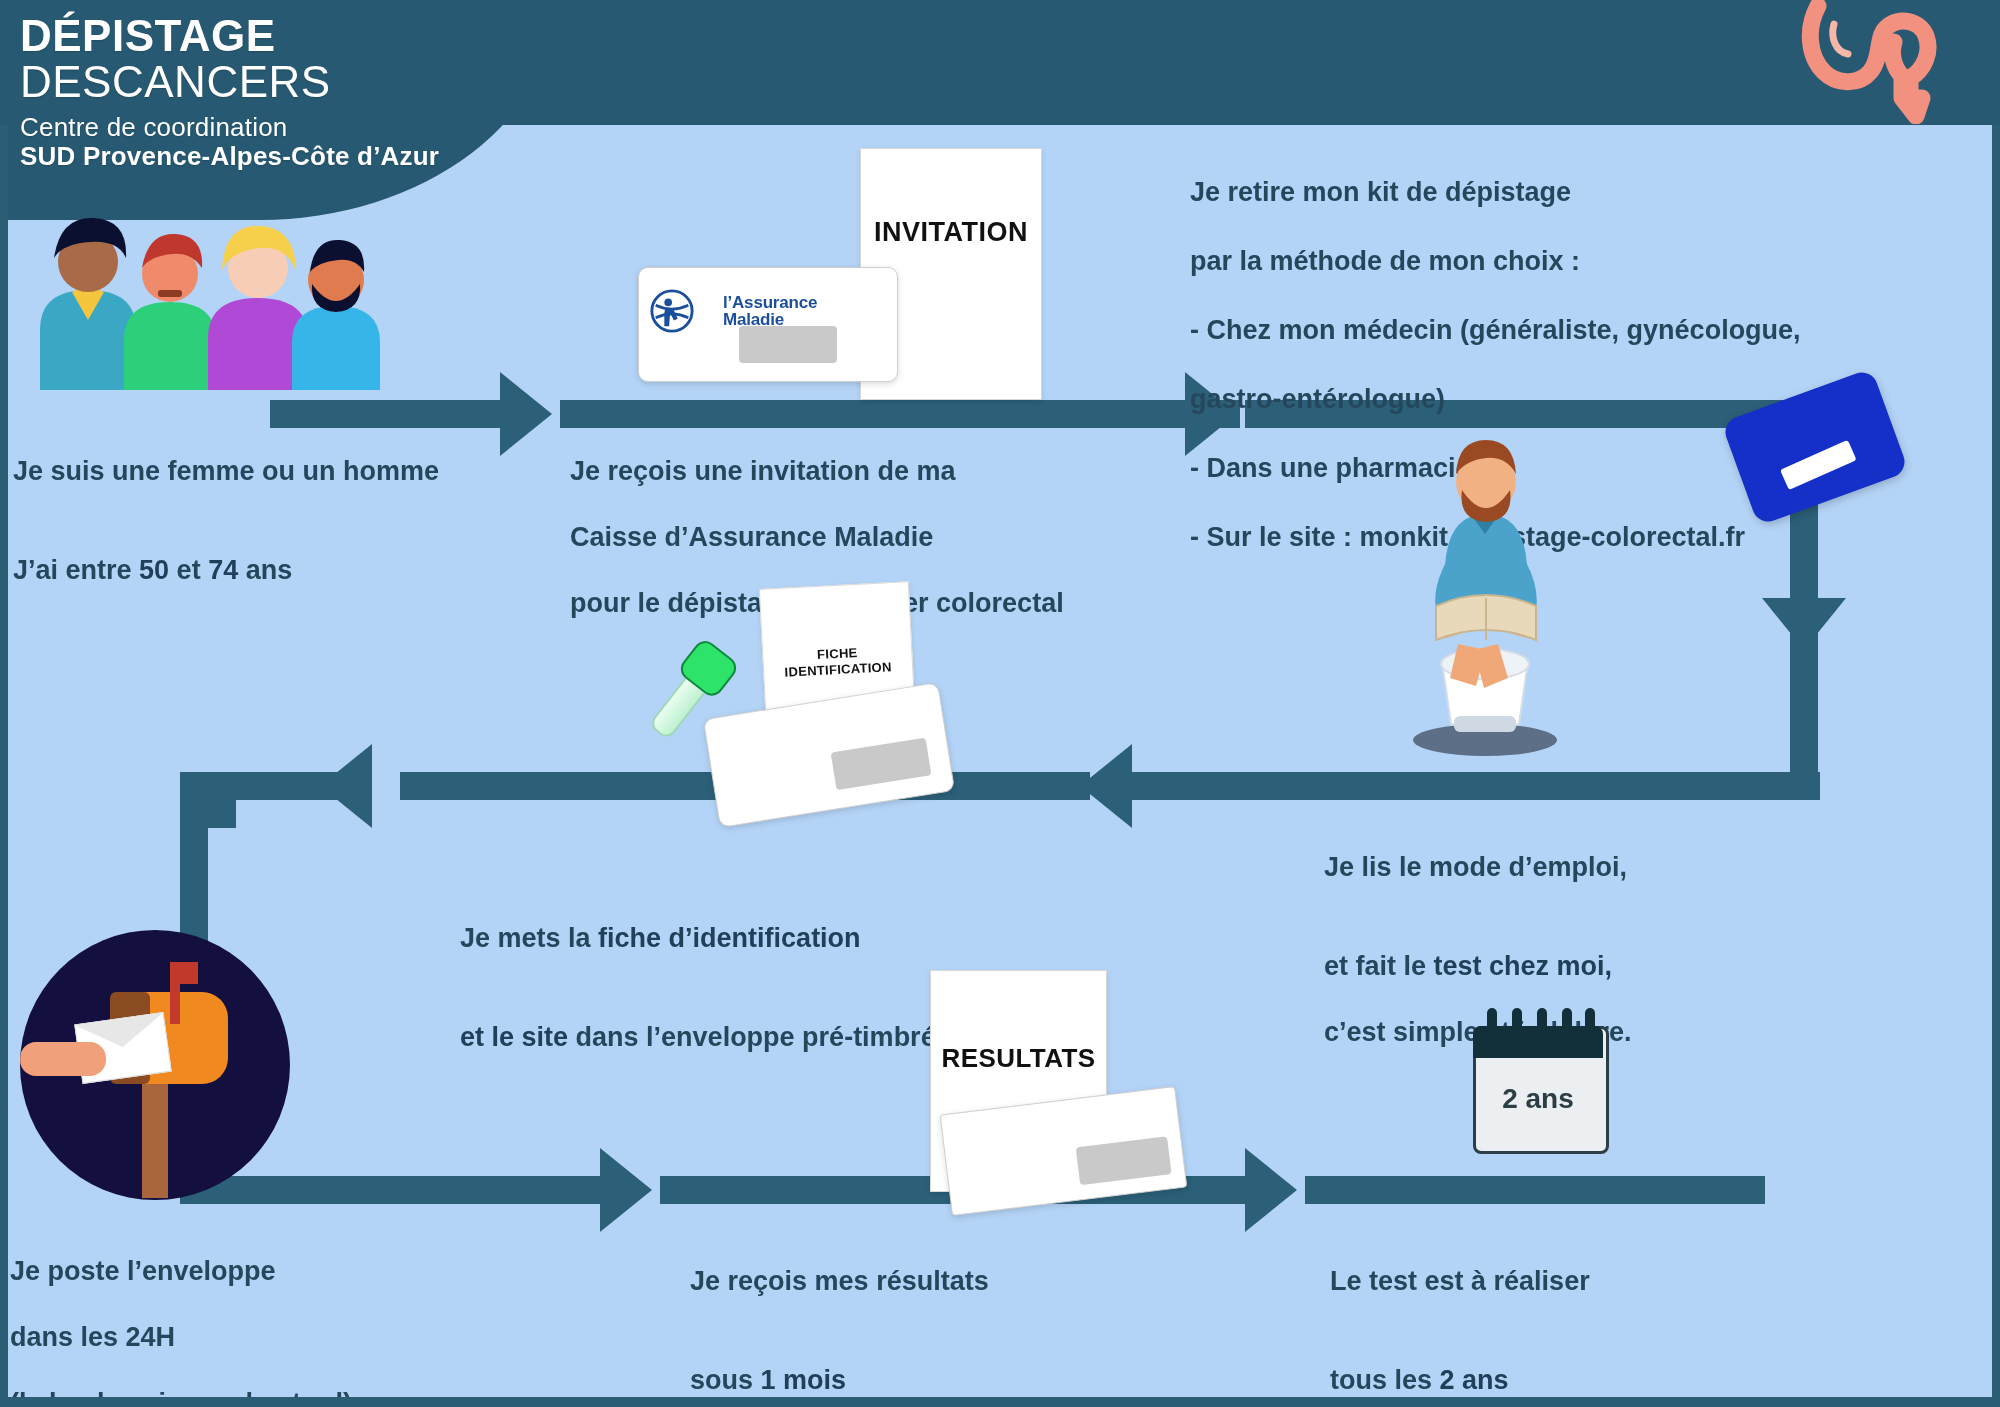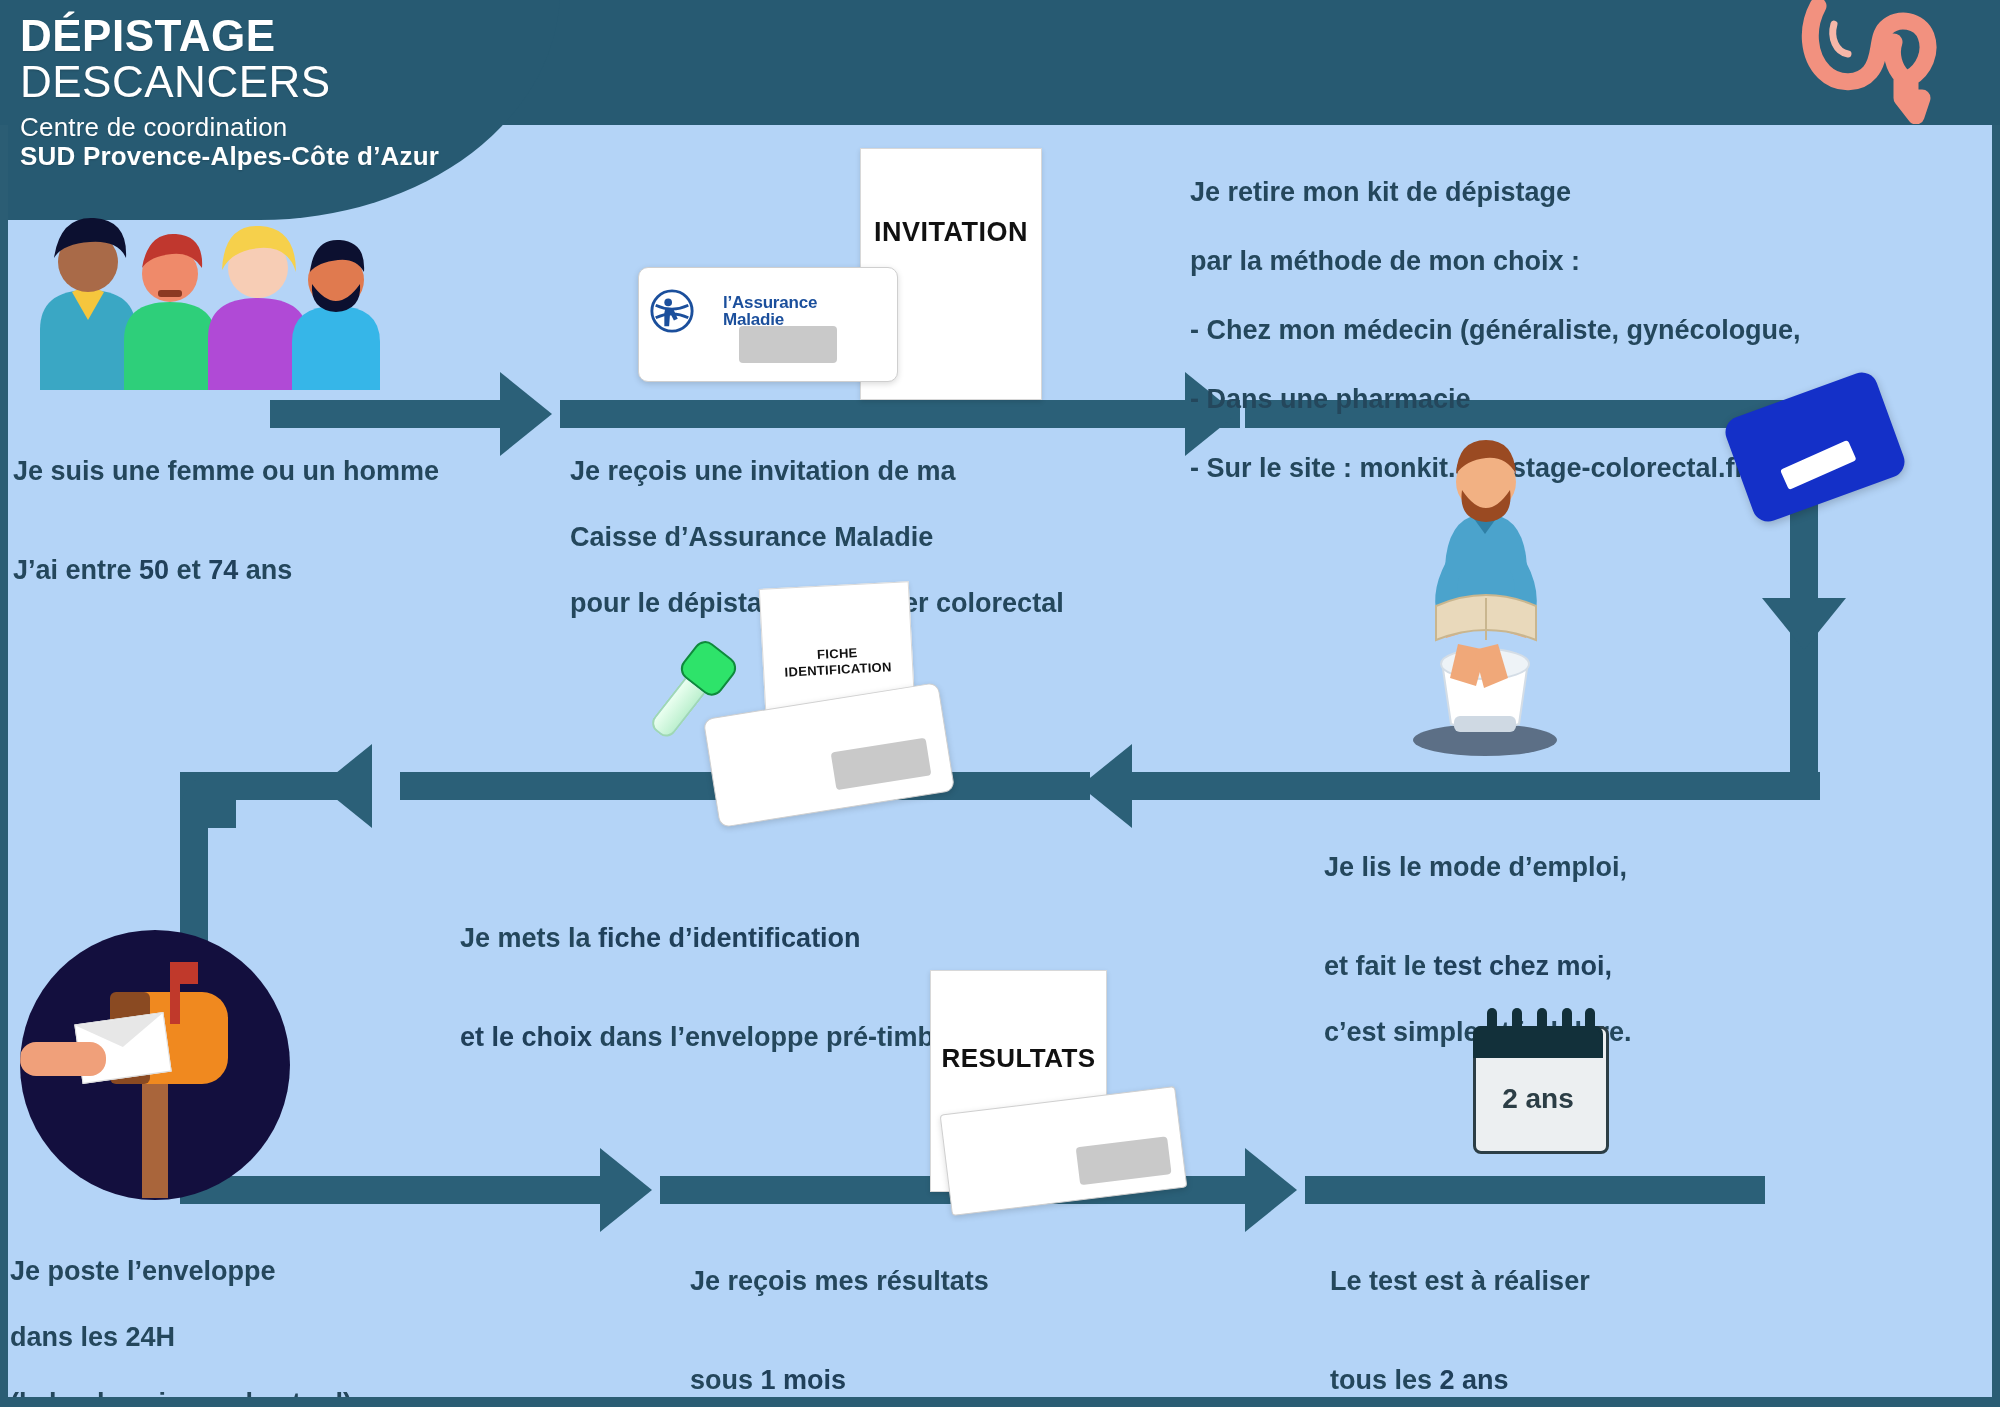--- a/index.html
+++ b/index.html
@@ -242,20 +242,21 @@
   <div class="txt" style="left:570px;top:422px;width:600px;">
     <div>Je reçois une invitation de ma</div>
     <div style="font-weight:800;">Caisse d’Assurance Maladie</div>
     <div>pour le dépistage du cancer colorectal</div>
   </div>
 
   <div class="txt" style="left:1190px;top:140px;width:790px;font-weight:700;line-height:1.28;">
     <div>Je retire mon kit de dépistage</div>
     <div>par la méthode de mon choix :</div>
     <div>-   Chez mon médecin (généraliste, gynécologue,</div>
+    <div>gastro-entérologue)</div>
     <div>-   Dans une pharmacie</div>
     <div>-   Sur le site : monkit.depistage-colorectal.fr</div>
   </div>
 
   <div class="kitbox" style="left:1735px;top:392px;">
     <i></i>
   </div>
 
   <svg class="toiletscene" style="left:1380px;top:430px;" viewBox="0 0 210 330">
 
@@ -307,21 +308,21 @@
   <div class="tube" style="left:666px;top:640px;">
     <div class="tube-cap"></div>
     <div class="tube-body"></div>
   </div>
 
   <div class="txt" style="left:460px;top:856px;width:730px;">
     <div>
       <span>Je mets la </span><b>fiche d’identification</b>
     </div>
     <div>
-      <b>et le choix</b><span> dans l’enveloppe pré-timbrée.</span>
+      <b>et le site</b><span> dans l’enveloppe pré-timbrée.</span>
     </div>
   </div>
 
   <div class="mailbox" style="left:20px;top:930px;">
     <div class="mb-post"></div>
     <div class="mb-box"></div>
     <div class="mb-flag">
         <i></i>
       </div>
     <div class="mb-door"></div>

